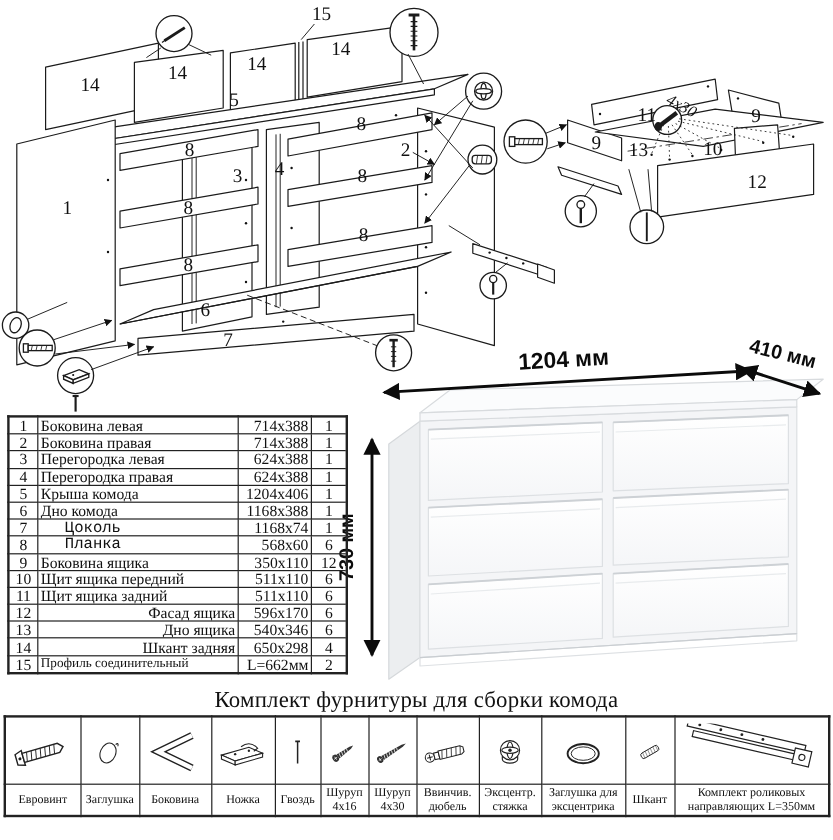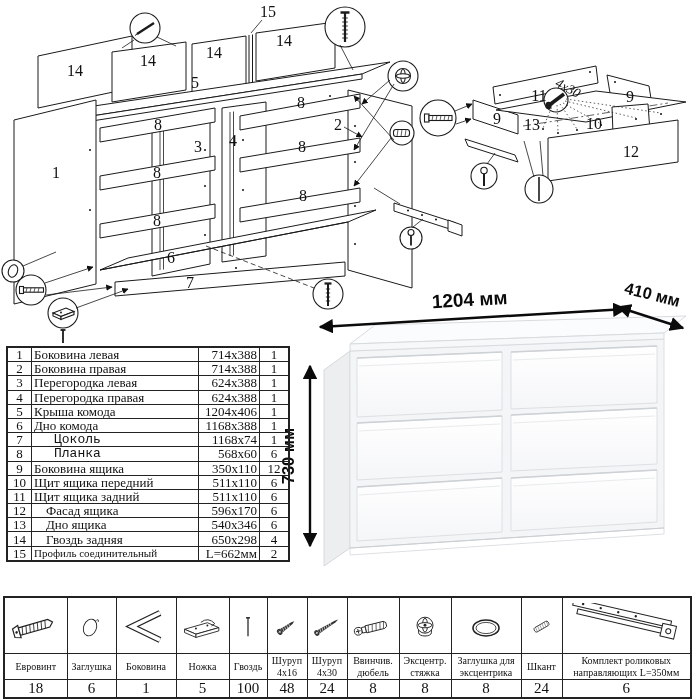--- a/index.html
+++ b/index.html
@@ -7,21 +7,21 @@
         font-family:"Liberation Serif",serif;color:#111;}
   svg{display:block;}
   
   #parts-table{position:absolute;left:6px;top:346px;border-collapse:collapse;table-layout:fixed;}
   #parts-table td{border:1px solid #222;height:13.2px;font-size:13px;line-height:13px;
                   padding:0 2px;white-space:nowrap;overflow:hidden;}
   #parts-table td.c-num{width:19px;text-align:center;}
   #parts-table td.c-name{width:142px;text-align:left;}
   #parts-table td.c-size{width:56px;text-align:right;}
   #parts-table td.c-qty{width:24px;text-align:center;}
-  #parts-table td.ind1{padding-left:14px;}
+  #parts-table td.ind1{padding-left:14px;text-align:right;}
   #parts-table td.ind2{padding-left:22px;font-family:Liberation Mono, monospace;}
   #parts-table td.small-name{font-size:11px;}
   #parts-table{border:2px solid #222;}
   
   #kit-title{position:absolute;left:0;top:573px;width:694px;text-align:center;
              font-size:19px;letter-spacing:.2px;}
   
   #hw-table{position:absolute;left:3px;top:596px;border-collapse:collapse;table-layout:fixed;}
   #hw-table td{border:1.5px solid #222;padding:0;text-align:center;vertical-align:middle;overflow:hidden;}
   #hw-table tr.r-icon td{height:55px;}
@@ -400,33 +400,34 @@
           <td class="c-qty">6</td>
         </tr>
         <tr>
           <td class="c-num">13</td>
           <td class="c-name ind1">Дно ящика</td>
           <td class="c-size">540x346</td>
           <td class="c-qty">6</td>
         </tr>
         <tr>
           <td class="c-num">14</td>
-          <td class="c-name ind1">Гвоздь задняя</td>
+          <td class="c-name ind1">Шкант задняя</td>
           <td class="c-size">650x298</td>
           <td class="c-qty">4</td>
         </tr>
         <tr>
           <td class="c-num">15</td>
           <td class="c-name small-name">Профиль соединительный</td>
           <td class="c-size">L=662мм</td>
           <td class="c-qty">2</td>
         </tr>
       </tbody>
   </table>
 
+  <div id="kit-title">Комплект фурнитуры для сборки комода</div>
 
   <table id="hw-table">
     <colgroup>
         <col style="width: 63px;">
         <col style="width: 49px;">
         <col style="width: 60px;">
         <col style="width: 53px;">
         <col style="width: 38px;">
         <col style="width: 40px;">
         <col style="width: 40px;">
@@ -579,30 +580,16 @@
           <td>Ножка</td>
           <td>Гвоздь</td>
           <td>Шуруп<br>4x16</td>
           <td>Шуруп<br>4x30</td>
           <td>Ввинчив.<br>дюбель</td>
           <td>Эксцентр.<br>стяжка</td>
           <td>Заглушка для<br>эксцентрика</td>
           <td>Шкант</td>
           <td>Комплект роликовых<br>направляющих L=350мм</td>
         </tr>
-        <tr class="r-qty">
-          <td>18</td>
-          <td>6</td>
-          <td>1</td>
-          <td>5</td>
-          <td>100</td>
-          <td>48</td>
-          <td>24</td>
-          <td>8</td>
-          <td>8</td>
-          <td>8</td>
-          <td>24</td>
-          <td>6</td>
-        </tr>
       </tbody>
   </table>
 
 </div>
 
 </body></html>

